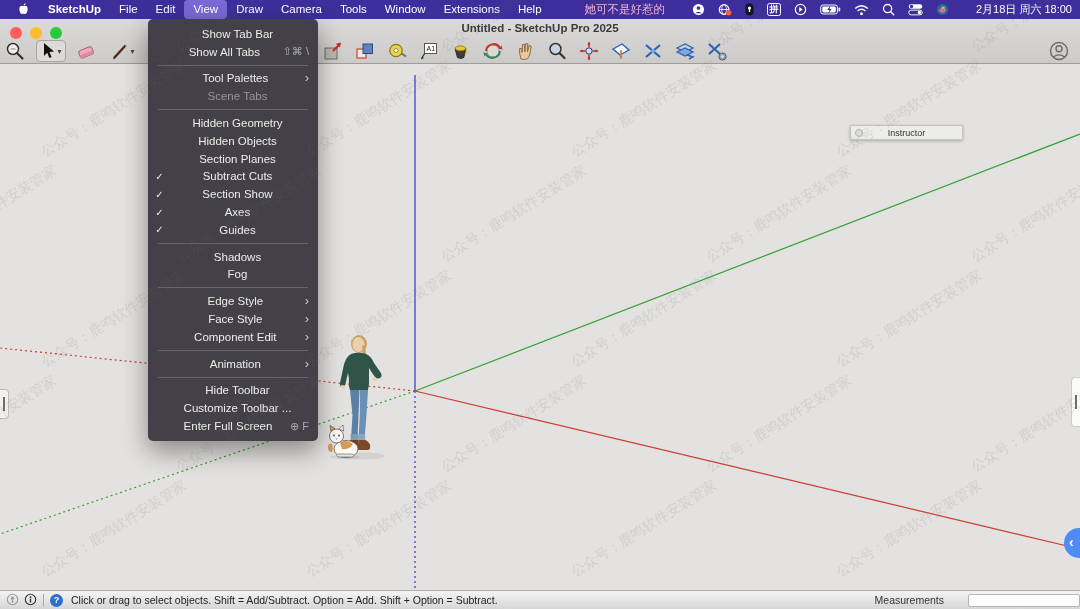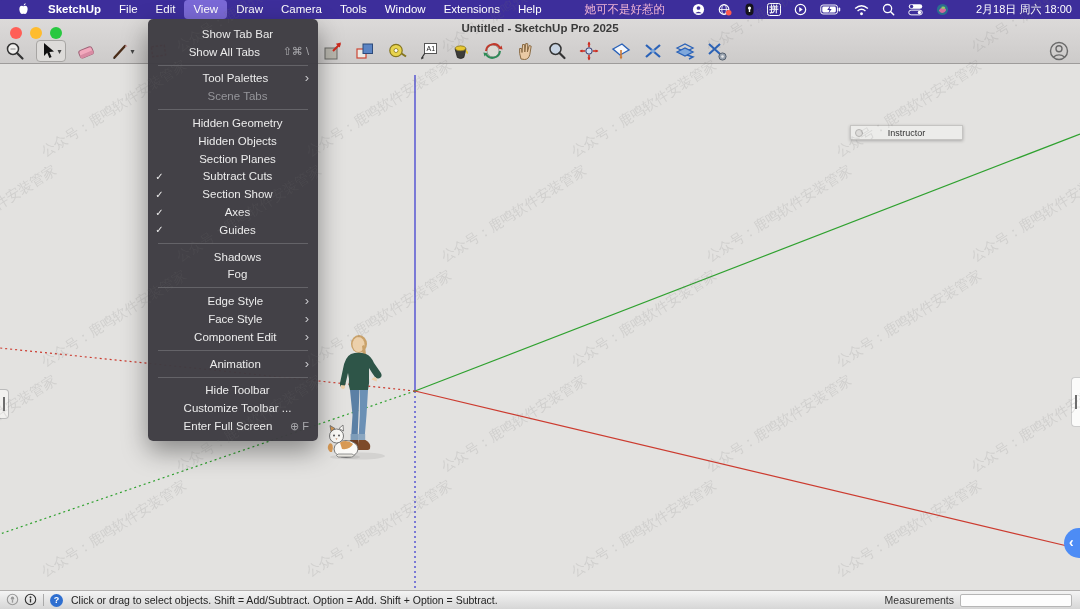--- a/index.html
+++ b/index.html
@@ -85,21 +85,21 @@
         transform:rotate(-32deg); }
 
   
   .statusbar { position:absolute; bottom:0; left:0; right:0; height:19px;
                background:linear-gradient(#f4f4f4,#d6d6d6); border-top:1px solid #b2b0af;
                display:flex; align-items:center; font-size:10.5px; color:#222; z-index:10; }
   .sb-divider { width:1px; height:12px; background:#a9a9a9; margin:0 6px; }
   .help-circle { width:13px; height:13px; border-radius:50%; background:#2f6fd0; color:#fff;
                  font-size:9px; font-weight:bold; display:flex; align-items:center; justify-content:center; }
   .sb-hint { margin-left:8px; white-space:nowrap; }
-  .sb-right { margin-left:auto; display:flex; align-items:center; gap:6px; padding-right:8px; }
+  .sb-right { margin-left:auto; display:flex; align-items:center; gap:24px; padding-right:0; }
   .meas-label { color:#333; }
   .meas-input { width:112px; height:13px; background:#fdfdfd; border:1px solid #b6b6b6;
                 border-radius:2px; font-size:10px; padding:0 3px; }
 </style>
 </head>
 <body>
 
 <div class="screen">
 
   <div class="menubar">

